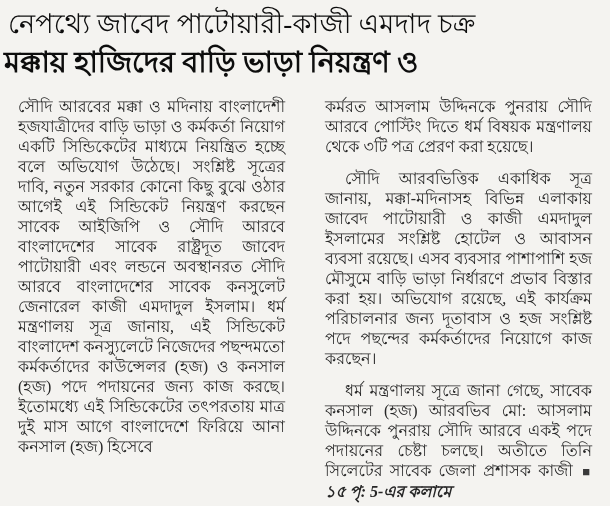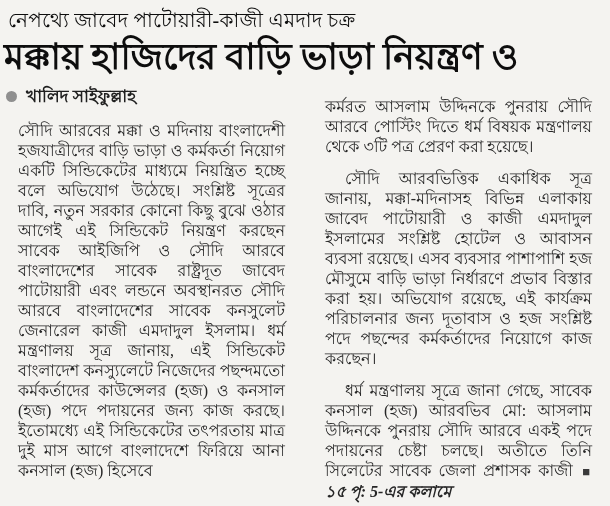--- a/index.html
+++ b/index.html
@@ -16,31 +16,31 @@
   }
   .page{
     width:610px;height:506px;
     background:var(--paper);
     color:var(--body-ink);
     overflow:hidden;
     padding:6px 4px 4px 4px;
     position:relative;
   }
   .kicker{
-    font-size:20px;
+    font-size:27px;
     line-height:1.25;
     color:var(--ink);
     padding:2px 2px 0 4px;
     letter-spacing:0.2px;
     white-space:nowrap;
   }
   .headline{
     color:var(--ink);
     font-weight:bold;
-    font-size:36px;
+    font-size:29px;
     line-height:1.16;
     padding:4px 0 2px 0;
   }
   .headline .hl-line{
     display:block;
     white-space:nowrap;
     transform-origin:left center;
   }
   .columns{
     display:flex;
@@ -94,24 +94,20 @@
 
   <div class="kicker">নেপথ্যে জাবেদ পাটোয়ারী-কাজী এমদাদ চক্র</div>
 
   <h1 class="headline">
     <span class="hl-line">মক্কায় হাজিদের বাড়ি ভাড়া নিয়ন্ত্রণ ও</span>
   </h1>
 
   <div class="columns">
 
     <div class="col">
-      <div class="byline">
-        <span class="dot"></span>
-        <span>খালিদ সাইফুল্লাহ</span>
-      </div>
       <p>সৌদি আরবের মক্কা ও মদিনায় বাংলাদেশী হজযাত্রীদের বাড়ি ভাড়া ও কর্মকর্তা নিয়োগ একটি সিন্ডিকেটের মাধ্যমে নিয়ন্ত্রিত হচ্ছে বলে অভিযোগ উঠেছে। সংশ্লিষ্ট সূত্রের দাবি, নতুন সরকার কোনো কিছু বুঝে ওঠার আগেই এই সিন্ডিকেট নিয়ন্ত্রণ করছেন সাবেক আইজিপি ও সৌদি আরবে বাংলাদেশের সাবেক রাষ্ট্রদূত জাবেদ পাটোয়ারী এবং লন্ডনে অবস্থানরত সৌদি আরবে বাংলাদেশের সাবেক কনসুলেট জেনারেল কাজী এমদাদুল ইসলাম। ধর্ম মন্ত্রণালয় সূত্র জানায়, এই সিন্ডিকেট বাংলাদেশ কনস্যুলেটে নিজেদের পছন্দমতো কর্মকর্তাদের কাউন্সেলর (হজ) ও কনসাল (হজ) পদে পদায়নের জন্য কাজ করছে। ইতোমধ্যে এই সিন্ডিকেটের তৎপরতায় মাত্র দুই মাস আগে বাংলাদেশে ফিরিয়ে আনা কনসাল (হজ) হিসেবে</p>
     </div>
 
     <div class="col">
       <p>কর্মরত আসলাম উদ্দিনকে পুনরায় সৌদি আরবে পোস্টিং দিতে ধর্ম বিষয়ক মন্ত্রণালয় থেকে ৩টি পত্র প্রেরণ করা হয়েছে।</p>
       <p class="indent">সৌদি আরবভিত্তিক একাধিক সূত্র জানায়, মক্কা-মদিনাসহ বিভিন্ন এলাকায় জাবেদ পাটোয়ারী ও কাজী এমদাদুল ইসলামের সংশ্লিষ্ট হোটেল ও আবাসন ব্যবসা রয়েছে। এসব ব্যবসার পাশাপাশি হজ মৌসুমে বাড়ি ভাড়া নির্ধারণে প্রভাব বিস্তার করা হয়। অভিযোগ রয়েছে, এই কার্যক্রম পরিচালনার জন্য দূতাবাস ও হজ সংশ্লিষ্ট পদে পছন্দের কর্মকর্তাদের নিয়োগে কাজ করছেন।</p>
       <p class="indent">
         <span>ধর্ম মন্ত্রণালয় সূত্রে জানা গেছে, সাবেক কনসাল (হজ) আরবভিব মো: আসলাম উদ্দিনকে পুনরায় সৌদি আরবে একই পদে পদায়নের চেষ্টা চলছে। অতীতে তিনি সিলেটের সাবেক জেলা প্রশাসক কাজী</span>
         <span class="cont-square">■</span>
         <span class="cont-note">১৫ পৃ: 5-এর কলামে</span>

